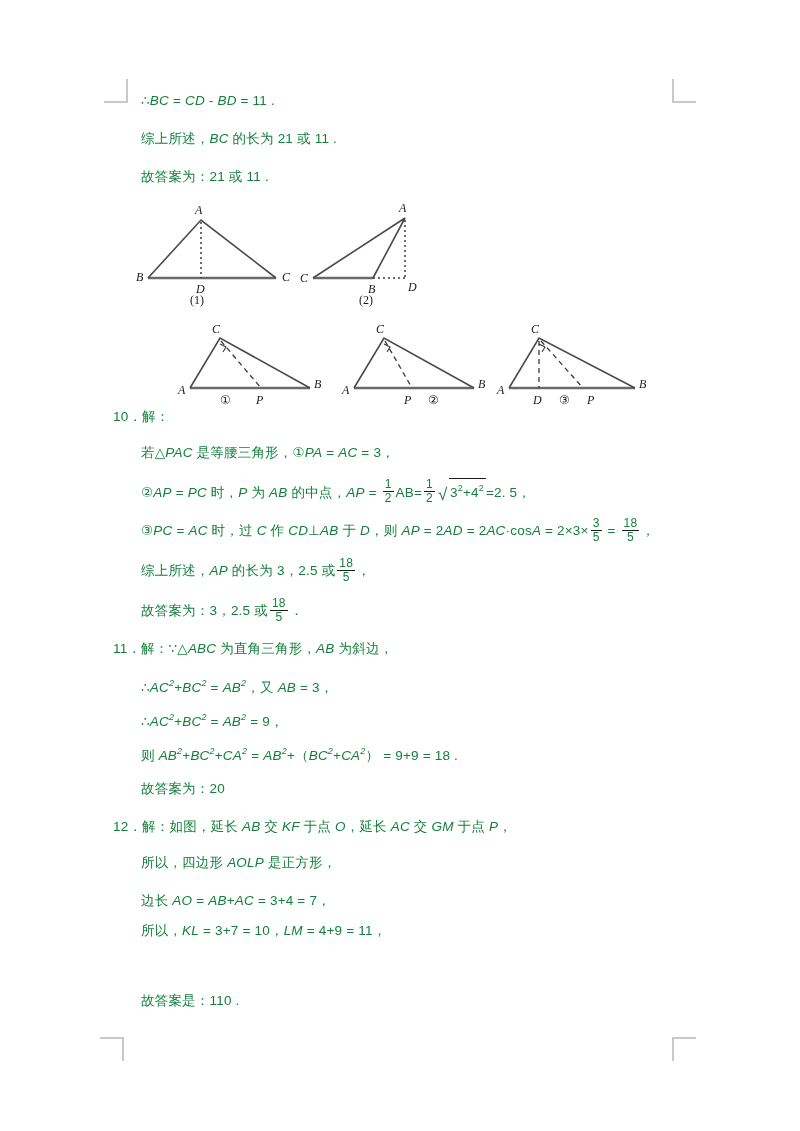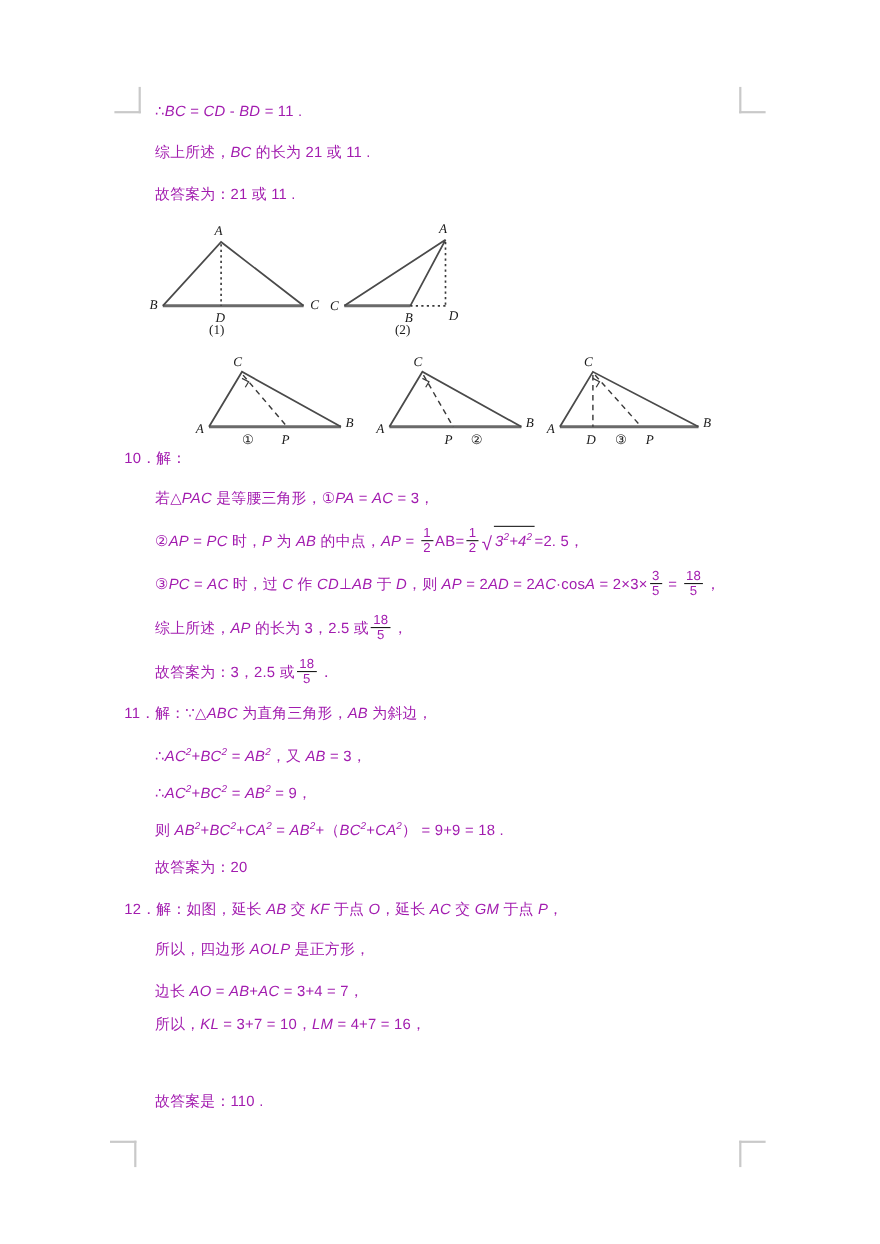--- a/index.html
+++ b/index.html
@@ -30,21 +30,21 @@
   #mark-bl{left:100px;top:1037px;}
   #mark-bl i.h{left:0;top:0;}
   #mark-bl i.v{right:0;top:0;}
   #mark-br{left:672px;top:1037px;}
   #mark-br i.h{left:0;top:0;}
   #mark-br i.v{left:0;top:0;}
 
   
   .txt{
     position:absolute;
-    color:#a21caf;
+    color:#15803d;
     font-size:13.5px;
     line-height:18px;
     white-space:nowrap;
     letter-spacing:.2px;
   }
   .it{font-style:italic;}
   .sup{font-size:9px;vertical-align:super;font-style:italic;}
   .supn{font-size:9px;vertical-align:super;}
   
   .frac{
@@ -55,21 +55,21 @@
     line-height:1.08;
     margin:0 2px;
     position:relative;
     top:-1px;
   }
   .frac .num{display:block;padding:0 2px;}
   .frac .den{display:block;border-top:1.2px solid #1b1b1b;padding:0 2px;}
   
   .rad{display:inline-block;position:relative;padding-left:11px;margin-left:1px;}
   .rad .sign{position:absolute;left:0;bottom:-1px;font-size:17px;line-height:1;}
-  .rad .bar{border-top:1.2px solid #1b1b1b;padding:0 2px 0 1px;display:inline-block;font-style:italic;}
+  .rad .bar{border-top:1.2px solid #1b1b1b;padding:0 2px 0 1px;display:inline-block;}
 
   
   .fig{position:absolute;}
   .fig svg{display:block;overflow:visible;}
   .lbl{
     font-family:"Liberation Serif","DejaVu Serif",serif;
     font-style:italic;font-size:12px;fill:#1b1b1b;
   }
   .cap{
     font-family:"Liberation Serif","DejaVu Serif",serif;
@@ -230,19 +230,19 @@
 
   <div class="txt" style="left:141px;top:854px;">
     <span>所以，四边形 </span><span class="it">AOLP</span><span> 是正方形，</span>
   </div>
 
   <div class="txt" style="left:141px;top:892px;">
     <span>边长 </span><span class="it">AO</span><span> = </span><span class="it">AB</span><span>+</span><span class="it">AC</span><span> = 3+4 = 7，</span>
   </div>
 
   <div class="txt" style="left:141px;top:922px;">
-    <span>所以，</span><span class="it">KL</span><span> = 3+7 = 10，</span><span class="it">LM</span><span> = 4+7 = 16，</span>
+    <span>所以，</span><span class="it">KL</span><span> = 3+7 = 10，</span><span class="it">LM</span><span> = 4+9 = 11，</span>
   </div>
 
 
   <div class="txt" style="left:141px;top:992px;">故答案是：110 .</div>
 
 </div>
 
 </body></html>

